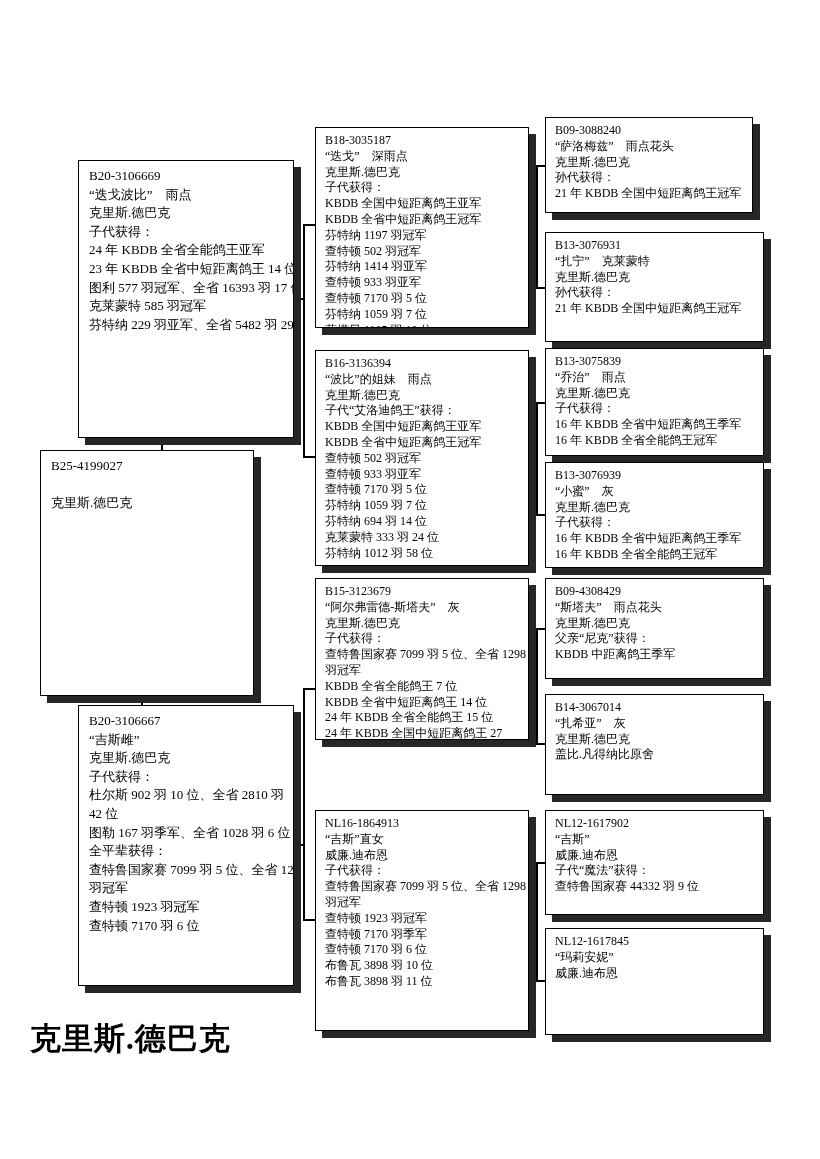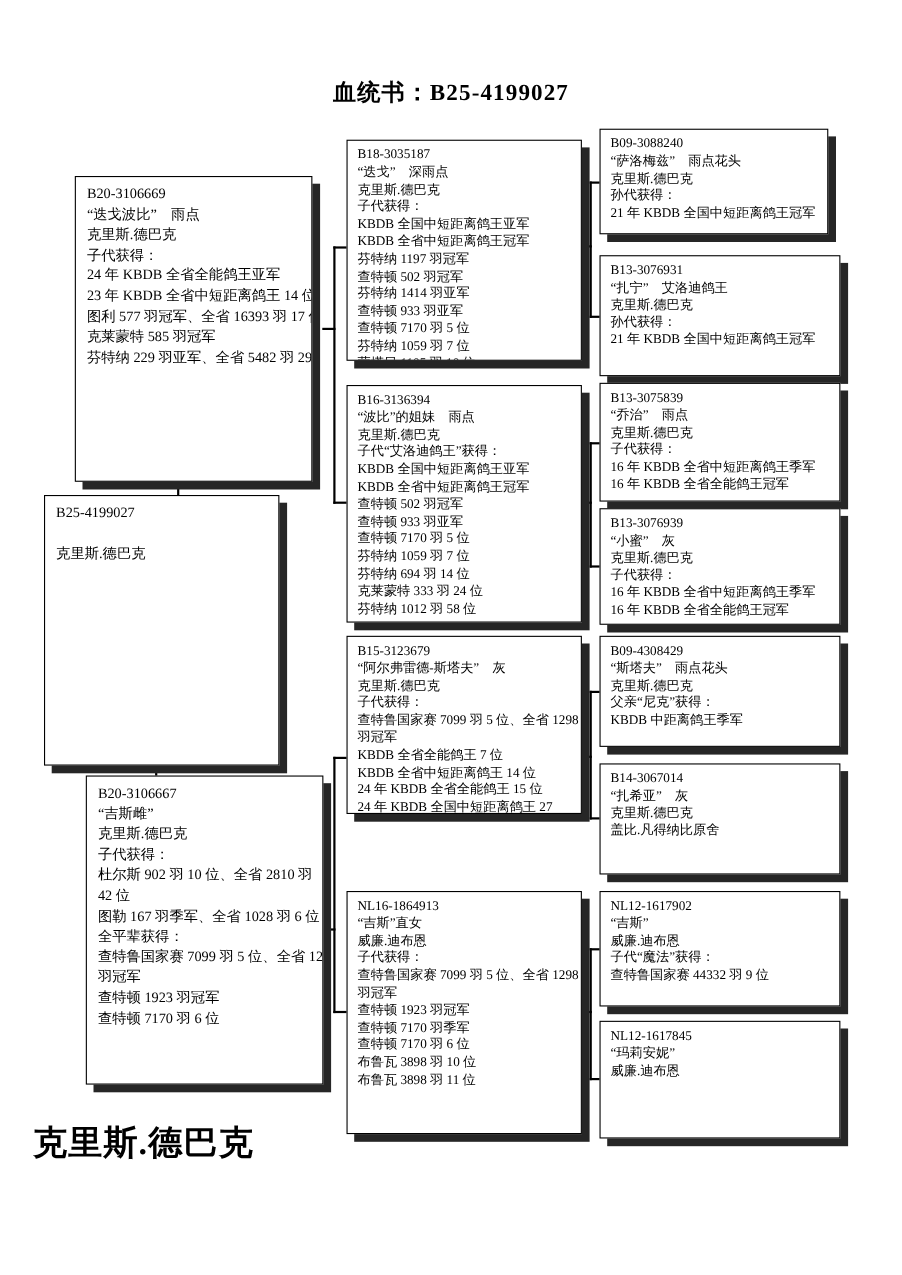--- a/index.html
+++ b/index.html
@@ -34,21 +34,20 @@
   .col3, .col4 { font-size:12px; padding:5px 9px; }
   .col3 .bx-line, .col4 .bx-line { line-height:15.8px; }
   .bx-line { white-space:nowrap; }
   .cline { position:absolute; background:#000; }
 </style>
 </head>
 <body>
 
 <div class="page">
 
-  <div class="title">血统书：B25-4199027</div>
 
   <div class="cline" style="left:161px;top:438px;width:2px;height:13px"></div>
   <div class="cline" style="left:141px;top:694px;width:2px;height:12px"></div>
 
   <div class="cline" style="left:293px;top:298px;width:12px;height:2px"></div>
   <div class="cline" style="left:303px;top:224px;width:2px;height:234px"></div>
   <div class="cline" style="left:303px;top:224px;width:13px;height:2px"></div>
   <div class="cline" style="left:303px;top:456px;width:13px;height:2px"></div>
 
   <div class="cline" style="left:293px;top:844px;width:12px;height:2px"></div>
@@ -75,21 +74,21 @@
   <div class="cline" style="left:536px;top:862px;width:2px;height:120px"></div>
   <div class="cline" style="left:536px;top:862px;width:10px;height:2px"></div>
   <div class="cline" style="left:536px;top:980px;width:10px;height:2px"></div>
 
   <div class="pbox col2" style="left:40px;top:450px;width:214px;height:246px">
       <div class="bx-line">B25-4199027</div>
       <div class="bx-line">&nbsp;</div>
       <div class="bx-line">克里斯.德巴克</div>
     </div>
 
-  <div class="pbox col2" style="left:68px;top:160px;width:216px;height:278px">
+  <div class="pbox col2" style="left:78px;top:160px;width:216px;height:278px">
       <div class="bx-line">B20-3106669</div>
       <div class="bx-line">“迭戈波比”　雨点</div>
       <div class="bx-line">克里斯.德巴克</div>
       <div class="bx-line">子代获得：</div>
       <div class="bx-line">24 年 KBDB 全省全能鸽王亚军</div>
       <div class="bx-line">23 年 KBDB 全省中短距离鸽王 14 位</div>
       <div class="bx-line">图利 577 羽冠军、全省 16393 羽 17 位</div>
       <div class="bx-line">克莱蒙特 585 羽冠军</div>
       <div class="bx-line">芬特纳 229 羽亚军、全省 5482 羽 29 位</div>
     </div>
@@ -167,21 +166,21 @@
 
   <div class="pbox col4" style="left:545px;top:117px;width:208px;height:96px">
       <div class="bx-line">B09-3088240</div>
       <div class="bx-line">“萨洛梅兹”　雨点花头</div>
       <div class="bx-line">克里斯.德巴克</div>
       <div class="bx-line">孙代获得：</div>
       <div class="bx-line">21 年 KBDB 全国中短距离鸽王冠军</div>
     </div>
   <div class="pbox col4" style="left:545px;top:232px;width:219px;height:110px">
       <div class="bx-line">B13-3076931</div>
-      <div class="bx-line">“扎宁”　艾洛迪鸽王</div>
+      <div class="bx-line">“扎宁”　克莱蒙特</div>
       <div class="bx-line">克里斯.德巴克</div>
       <div class="bx-line">孙代获得：</div>
       <div class="bx-line">21 年 KBDB 全国中短距离鸽王冠军</div>
     </div>
   <div class="pbox col4" style="left:545px;top:348px;width:219px;height:108px">
       <div class="bx-line">B13-3075839</div>
       <div class="bx-line">“乔治”　雨点</div>
       <div class="bx-line">克里斯.德巴克</div>
       <div class="bx-line">子代获得：</div>
       <div class="bx-line">16 年 KBDB 全省中短距离鸽王季军</div>

